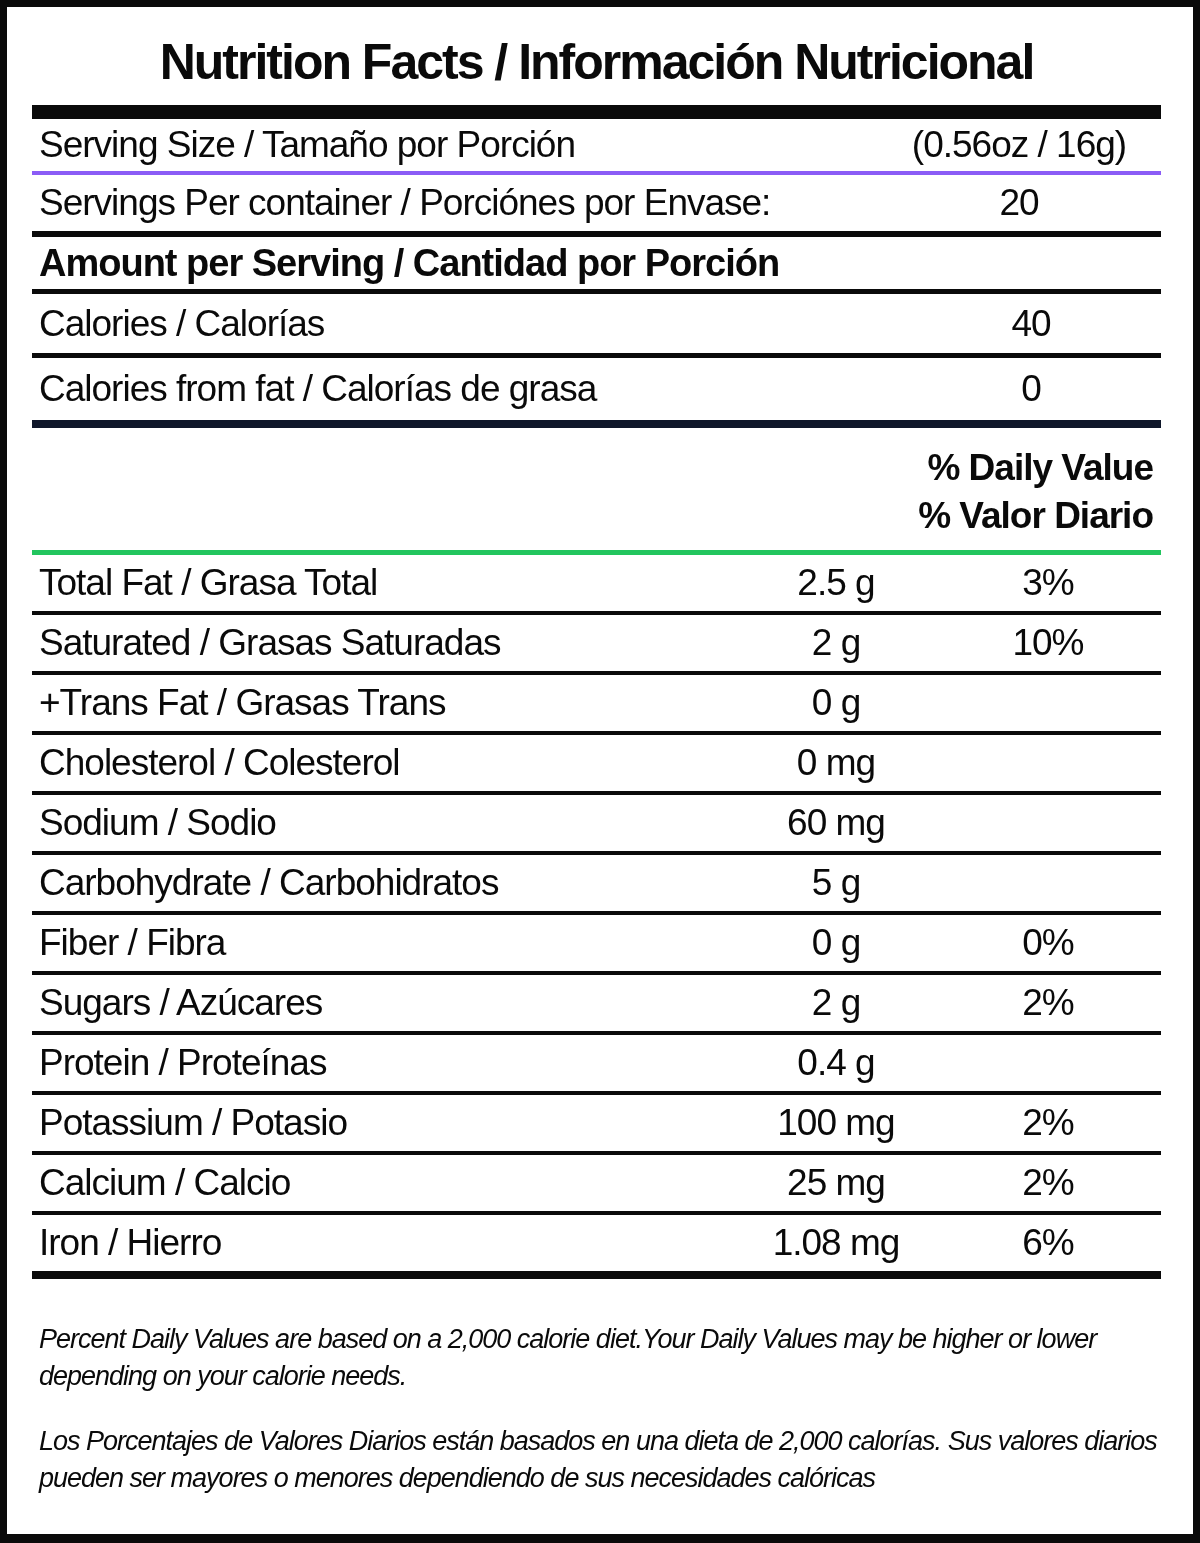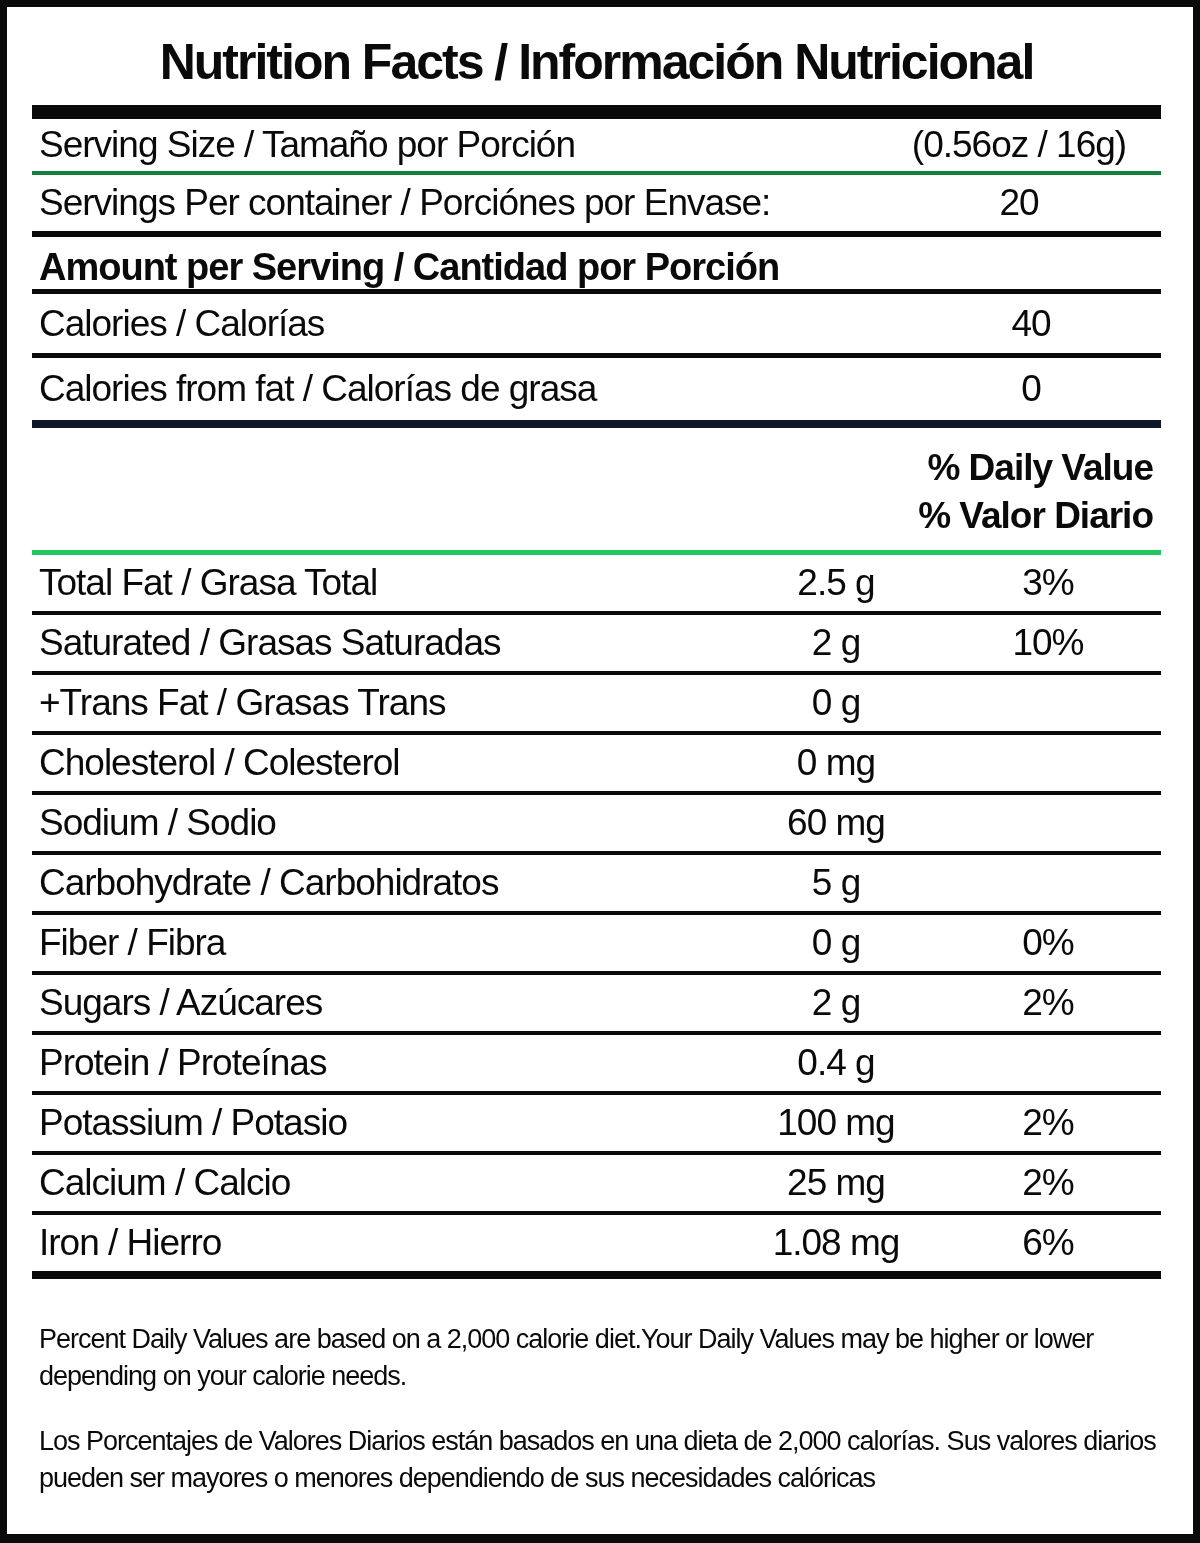--- a/index.html
+++ b/index.html
@@ -25,28 +25,28 @@
     letter-spacing:-2px;
     padding:24px 0 12px 0;
     line-height:62px;
     white-space:nowrap;
   }
 
   .bar { height:14px; background:#0a0a0a; }
 
   .row { display:flex; align-items:center; letter-spacing:-1px; }
 
-  .srow { height:52px; border-bottom:4px solid #15803d; font-size:37px;align-items:center; }
+  .srow { height:52px; border-bottom:4px solid #8b5cf6; font-size:37px;align-items:center; }
   .srow2 { height:56px; border-bottom:6px solid #0a0a0a; font-size:37px;gap:32px; }
   .srow .lbl, .srow2 .lbl { flex:1; padding-left:7px; }
   .sval { width:260px; text-align:center; margin-right:12px; }
 
   .ahdr {
     height:52px; border-bottom:5px solid #0a0a0a;
-    font-size:38px; font-weight:bold;align-items:flex-end;
+    font-size:38px; font-weight:bold;
   }
   .ahdr .lbl { flex:1; padding-left:7px; }
 
   .calrow1 { height:59px; border-bottom:5px solid #0a0a0a; font-size:37px; }
   .calrow2 { height:62px; border-bottom:8px solid #0f172a; font-size:37px; }
   .calrow1 .lbl, .calrow2 .lbl { flex:1; padding-left:7px; }
   .cval { width:260px; text-align:center; }
 
   .dvh {
     text-align:right;
@@ -63,20 +63,21 @@
   .nrow .lbl { flex:1; padding-left:7px; }
   .nrow .amt { width:200px; text-align:center; }
   .nrow .pct { width:150px; text-align:center; margin-left:37px; margin-right:38px; }
 
   .footnote {
     font-size:27px;
     line-height:37px;
     letter-spacing:-1px;
     padding-left:7px;
     max-width:1135px;
+    font-style:italic;
   }
   .footnote.en { margin-top:42px; }
   .footnote.es { margin-top:28px; }
 </style>
 </head>
 <body>
 
 <div class="frame">
   <div class="content">
 

